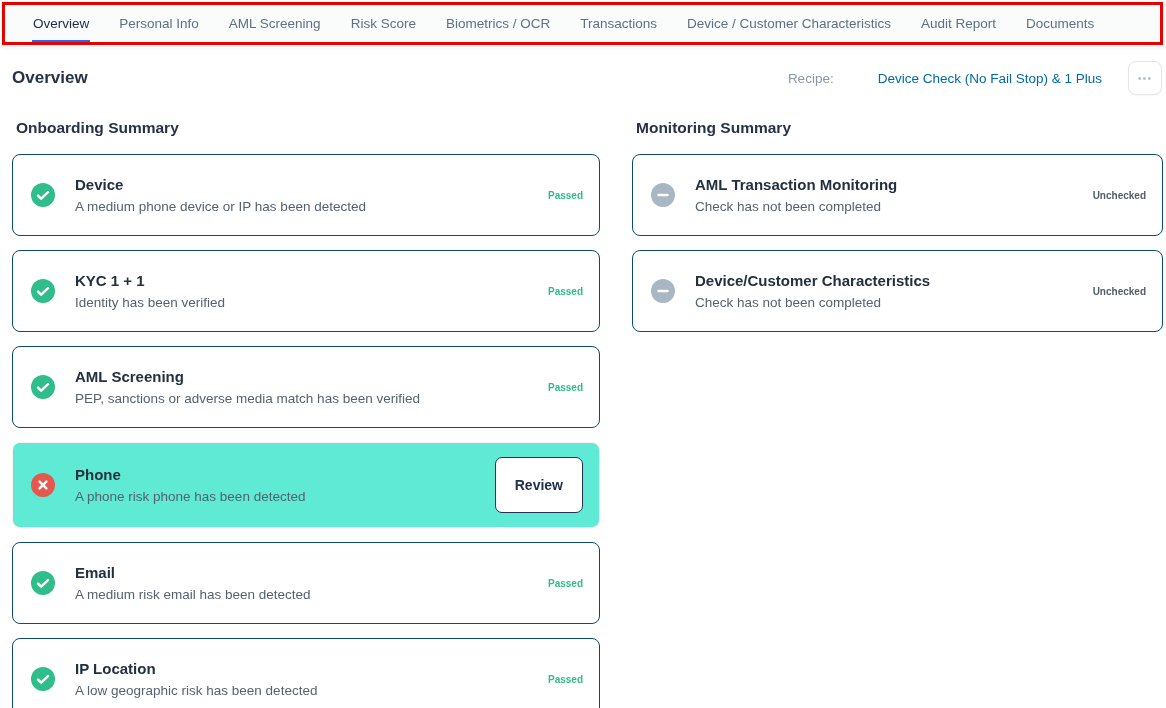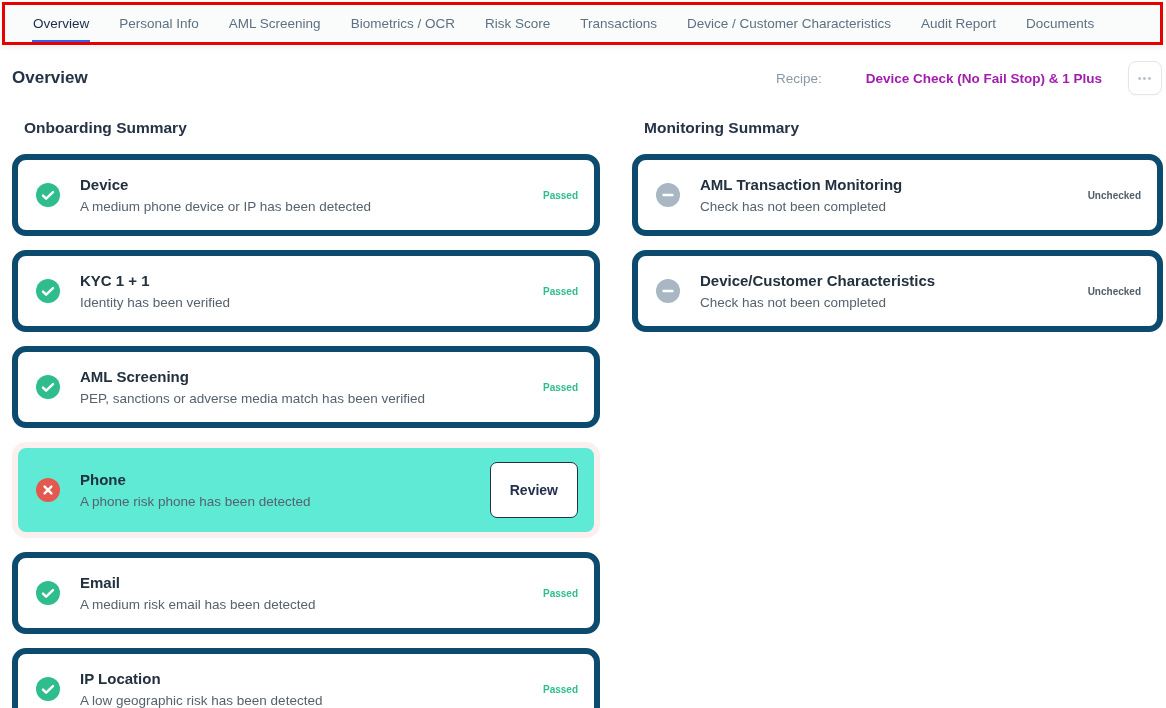--- a/index.html
+++ b/index.html
@@ -54,21 +54,21 @@
   
   .header-row {
     display: flex;
     justify-content: space-between;
     align-items: center;
     padding: 15px 4px 0 12px;
   }
   .page-title { font-size: 17px; font-weight: bold; color: #263246; }
   .recipe-group { display: flex; align-items: center; gap: 20px; }
   .recipe-label { font-size: 13.5px; color: #8b97a3; }
-  .recipe-value { font-size: 13.5px; font-weight: bold; color: #a21caf; padding-left: 24px; }
+  .recipe-value { font-size: 13.5px; font-weight: normal; color: #0369a1; padding-left: 24px; }
   .more-btn {
     width: 34px; height: 34px;
     margin-left: 6px;
     border: 1px solid #e2e6e9;
     border-radius: 8px;
     background: #ffffff;
     color: #b9c1c9;
     font-size: 11px;
     letter-spacing: 1px;
     display: flex; align-items: center; justify-content: center;
@@ -81,30 +81,30 @@
     display: flex;
     gap: 32px;
     padding: 0 3px 0 12px;
   }
   .col-left { width: 588px; flex: none; }
   .col-right { width: 531px; flex: none; }
   .section-heading {
     font-size: 15.5px;
     font-weight: bold;
     color: #263246;
-    margin: 24px 0 17px 12px;
+    margin: 24px 0 17px 4px;
   }
 
   
   .card {
     display: flex;
     align-items: center;
     min-height: 82px;
-    border: 6px solid #0c4a6e;
-    border-radius: 14px;
+    border: 1px solid #0c4a6e;
+    border-radius: 8px;
     background: #ffffff;
     padding: 14px 16px 14px 18px;
     margin-bottom: 14px;
     justify-content: center;
   }
   .card.failed {
     background: #5eead4;
     border-color: #fcf0ee;
   }
   .card .icon {
@@ -152,24 +152,24 @@
   <div class="tab active">
       <span>Overview</span>
     </div>
   <div class="tab">
       <span>Personal Info</span>
     </div>
   <div class="tab">
       <span>AML Screening</span>
     </div>
   <div class="tab">
+      <span>Risk Score</span>
+    </div>
+  <div class="tab">
       <span>Biometrics / OCR</span>
-    </div>
-  <div class="tab">
-      <span>Risk Score</span>
     </div>
   <div class="tab">
       <span>Transactions</span>
     </div>
   <div class="tab">
       <span>Device / Customer Characteristics</span>
     </div>
   <div class="tab">
       <span>Audit Report</span>
     </div>

